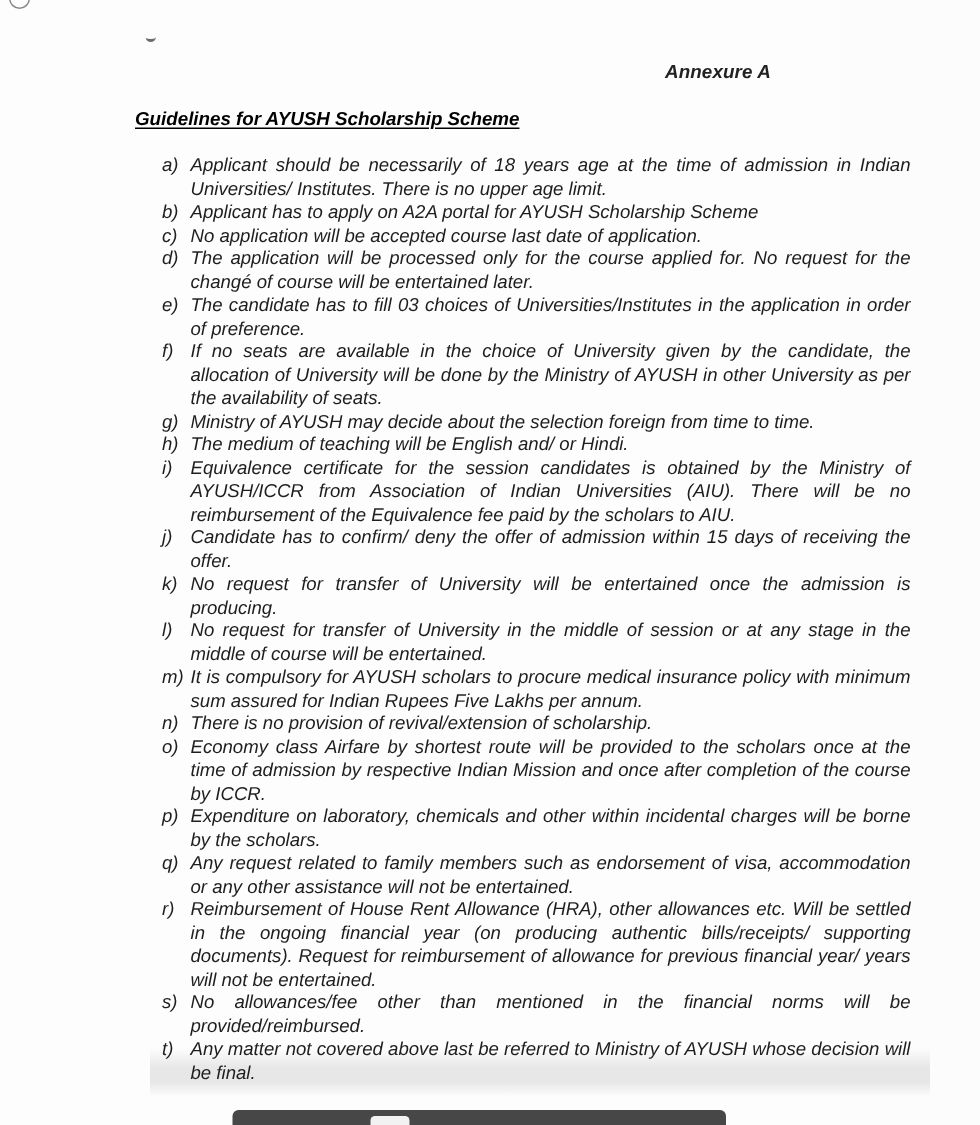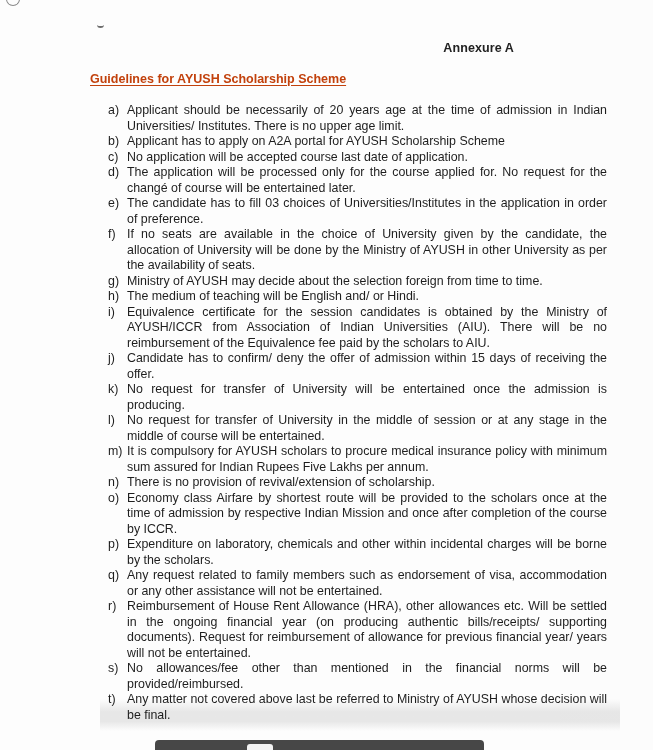--- a/index.html
+++ b/index.html
@@ -14,20 +14,21 @@
       position: relative;
       font-family: "Liberation Sans", sans-serif;
       color: #1e1e1e;
     }
     .page {
       position: absolute;
       left: 0; top: 0;
       width: 560px;
       height: 750px;
       background: #fdfdfd;
+      font-style: italic;
     }
     .scan-mark-1 {
       position: absolute;
       left: 6px; top: -8px;
       width: 12px; height: 12px;
       border: 1.5px solid #8a8a8a;
       border-radius: 50%;
       border-top-color: transparent;
     }
     .scan-mark-2 {
@@ -47,21 +48,21 @@
       letter-spacing: 0.1px;
     }
     .doc-title {
       position: absolute;
       left: 90px;
       top: 72px;
       font-size: 12.5px;
       font-weight: bold;
       text-decoration: underline;
       text-underline-offset: 2px;
-      color: #c2410c;
+      color: #000000;
     }
     .guidelines {
       position: absolute;
       left: 108px;
       top: 103px;
       width: 499px;
       margin: 0;
       padding: 0;
       list-style: none;
       font-size: 12.4px;
@@ -119,21 +120,21 @@
 
   <div class="annexure">Annexure A</div>
 
   <div class="doc-title">Guidelines for AYUSH Scholarship Scheme</div>
 
   <div class="shadow-band"></div>
 
   <ol class="guidelines">
     <li>
         <span class="marker">a)</span>
-        <span class="text">Applicant should be necessarily of 20 years age at the time of admission in Indian Universities/ Institutes. There is no upper age limit.</span>
+        <span class="text">Applicant should be necessarily of 18 years age at the time of admission in Indian Universities/ Institutes. There is no upper age limit.</span>
       </li>
     <li>
         <span class="marker">b)</span>
         <span class="text">Applicant has to apply on A2A portal for AYUSH Scholarship Scheme</span>
       </li>
     <li>
         <span class="marker">c)</span>
         <span class="text">No application will be accepted course last date of application.</span>
       </li>
     <li>

